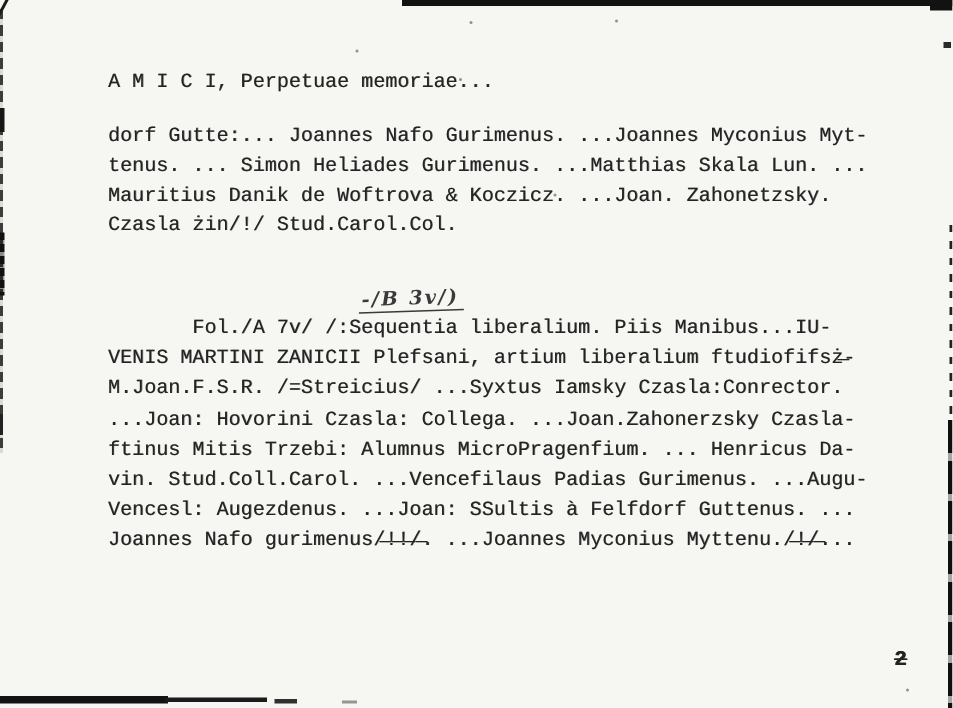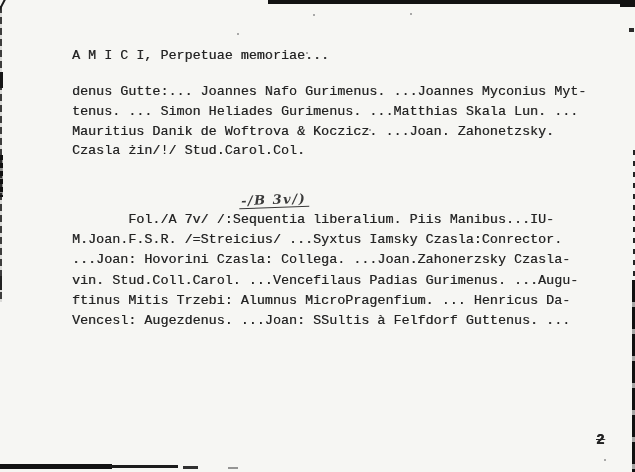--- a/index.html
+++ b/index.html
@@ -106,32 +106,34 @@
   <div class="art speck" style="left:410px;top:13px;"></div>
   <div class="art speck" style="left:237px;top:33px;"></div>
   <div class="art speck" style="left:303px;top:129px;"></div>
   <div class="art speck" style="left:369px;top:129px;"></div>
   <div class="art speck" style="left:306px;top:52px;"></div>
   <div class="art speck" style="left:604px;top:459px;"></div>
 
   <div class="typed title line">A M I C I, Perpetuae memoriae...</div>
 
   <div class="typed para1">
-    <div class="line">denus Gutte:... Joannes Nafo Gurimenus. ...Joannes Myconius Myt-</div>
+    <div class="line">dorf Gutte:... Joannes Nafo Gurimenus. ...Joannes Myconius Myt-</div>
     <div class="line">tenus. ... Simon Heliades Gurimenus. ...Matthias Skala Lun. ...</div>
     <div class="line">Mauritius Danik de Woftrova &amp; Koczicz. ...Joan. Zahonetzsky.</div>
     <div class="line">Czasla żin/!/ Stud.Carol.Col.</div>
   </div>
 
   <div class="hand-note">-/B 3v/)</div>
 
   <div class="typed para2">
     <div class="line">       Fol./A 7v/ /:Sequentia liberalium. Piis Manibus...IU-</div>
+    <div class="line">VENIS MARTINI ZANICII Plefsani, artium liberalium ftudiofifsż̶-</div>
     <div class="line">M.Joan.F.S.R. /=Streicius/ ...Syxtus Iamsky Czasla:Conrector.</div>
     <div class="line">...Joan: Hovorini Czasla: Collega. ...Joan.Zahonerzsky Czasla-</div>
+    <div class="line">ftinus Mitis Trzebi: Alumnus MicroPragenfium. ... Henricus Da-</div>
     <div class="line">vin. Stud.Coll.Carol. ...Vencefilaus Padias Gurimenus. ...Augu-</div>
-    <div class="line">ftinus Mitis Trzebi: Alumnus MicroPragenfium. ... Henricus Da-</div>
     <div class="line">Vencesl: Augezdenus. ...Joan: SSultis à Felfdorf Guttenus. ...</div>
+    <div class="line">Joannes Nafo gurimenus/̶!̶!̶/̶. ...Joannes Myconius Myttenu./̶!̶/̶...</div>
   </div>
 
   <div class="page-number">2</div>
 
 </div>
 
 </body></html>

